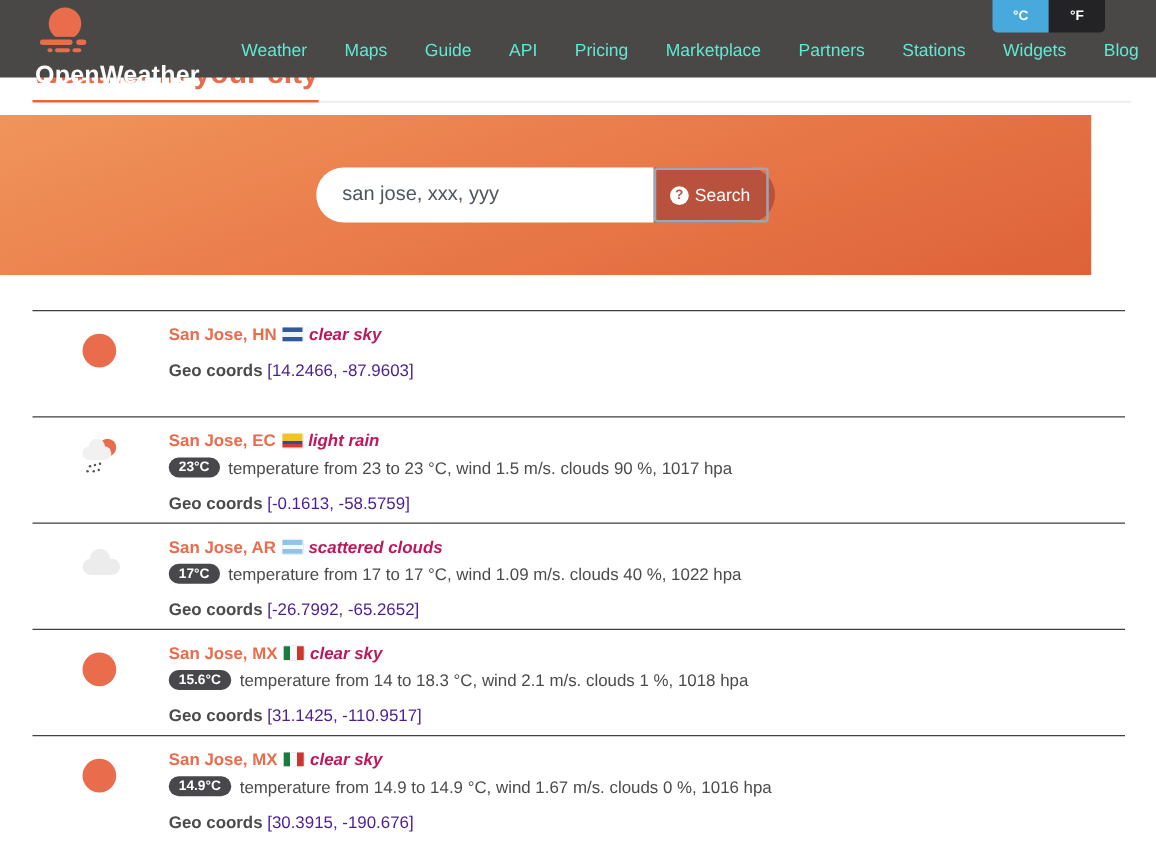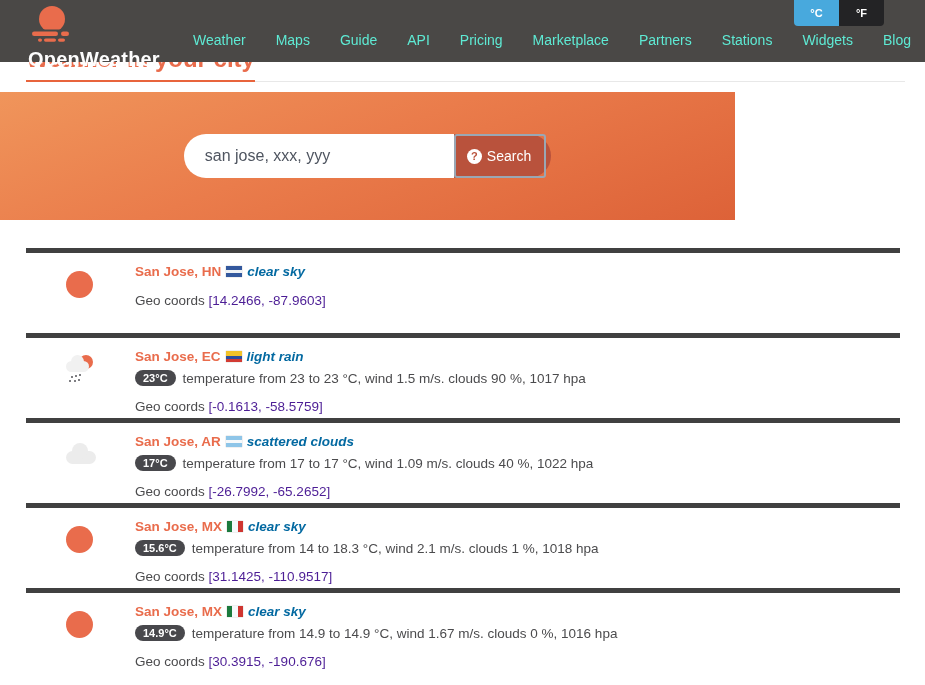--- a/index.html
+++ b/index.html
@@ -24,21 +24,21 @@
   
   .title-row { display:flex; align-items:flex-end; padding-top:46px; }
   .page-title {
     color:#e96c4c; font-size:24px; font-weight:bold; line-height:26px;
     margin-left:26px; padding-bottom:8px; border-bottom:2px solid #e8643c; white-space:nowrap;
   }
   .title-rule { flex:1; border-bottom:1px solid #e8e8e8; margin-right:20px; }
 
   
   .banner {
-    margin-top:10px; width:735px; height:128px;
+    margin-top:10px; width:873px; height:128px;
     background:linear-gradient(160deg, #f0955b 0%, #ea7c4b 45%, #dd6238 100%);
     display:flex; justify-content:center; padding-top:42px;
   }
   .search-form { display:flex; height:44px; }
   .search-input {
     width:270px; height:44px; border:none; outline:none;
     border-radius:22px 0 0 22px; padding:0 14px 0 21px;
     font-size:16px; color:#4f5560; font-family:"Liberation Sans",sans-serif; background:#ffffff;
   }
   .search-btn-wrap { position:relative; display:flex; }
@@ -51,38 +51,38 @@
     border:none; border-radius:0 22px 22px 0; font-size:14px; cursor:pointer;
     display:flex; align-items:center; gap:5px; font-family:"Liberation Sans",sans-serif;
   }
   .help-circle {
     width:15px; height:15px; background:#ffffff; color:#b9523c; border-radius:50%;
     font-size:11px; font-weight:bold; display:inline-flex; align-items:center; justify-content:center;
   }
 
   
   .results { margin-top:28px; }
-  .row { border-top:5px solid #404040; margin:0 25px 0 26px; height:85px; display:flex; }
+  .row { border-top:1px solid #404040; margin:0 25px 0 26px; height:85px; display:flex; }
   .icon-cell { width:109px; flex-shrink:0; display:flex; justify-content:center; padding-top:15px; }
   .icon-box { width:34px; height:34px; position:relative; }
   .content-cell { padding-top:10px; }
 
   .city-line { display:flex; align-items:center; gap:5px; height:17px; }
   .city-link { color:#e96c4c; font-size:13.5px; font-weight:bold; cursor:pointer; text-decoration:none; }
-  .condition { color:#0369a1; font-size:13.5px; font-weight:bold; font-style:italic; }
+  .condition { color:#be185d; font-size:13.5px; font-weight:bold; font-style:italic; }
 
   .temp-line { margin-top:5px; display:flex; align-items:center; gap:7px; }
   .temp-badge {
     background:#48484c; color:#ffffff; font-size:11px; font-weight:bold;
     padding:2px 8px; border-radius:9px; white-space:nowrap;
   }
   .description { color:#4b4b4d; font-size:13.5px; }
 
   .geo-line { margin-top:13px; font-size:13.5px; }
-  .geo-label { color:#4b4b4d; }
+  .geo-label { color:#4b4b4d;font-weight:bold; }
   .geo-coords { color:#4c1d95; }
 
   
   .flag { display:inline-block; width:16px; height:11px; box-shadow:0 0 1px rgba(0,0,0,.35); }
   .flag-hn { background:linear-gradient(to bottom, #33589d 0 33%, #eef2f6 33% 67%, #33589d 67% 100%); }
   .flag-ec { background:linear-gradient(to bottom, #f2c229 0 50%, #2b4ea0 50% 75%, #d23b33 75% 100%); }
   .flag-ar { background:linear-gradient(to bottom, #8ec5e8 0 33%, #f6f9fb 33% 67%, #8ec5e8 67% 100%); }
   .flag-mx { background:linear-gradient(to right, #1b7a3d 0 33%, #f6f9fb 33% 67%, #cf3530 67% 100%); }
 
   

